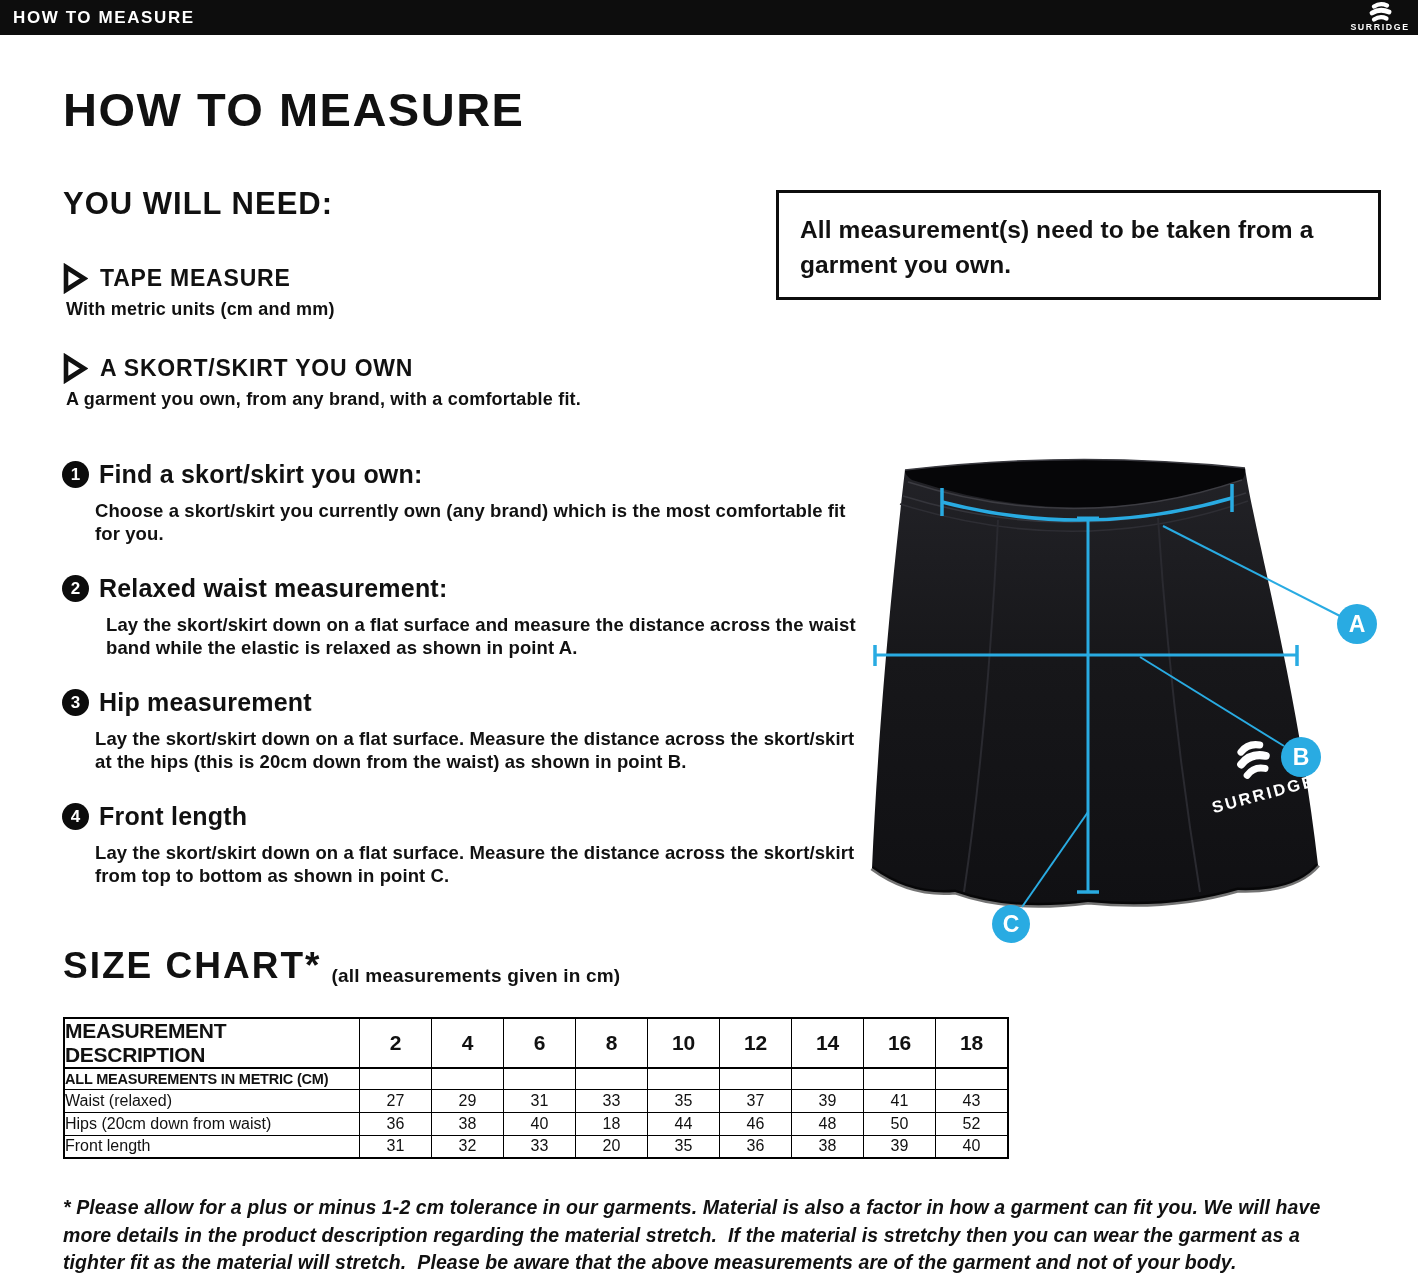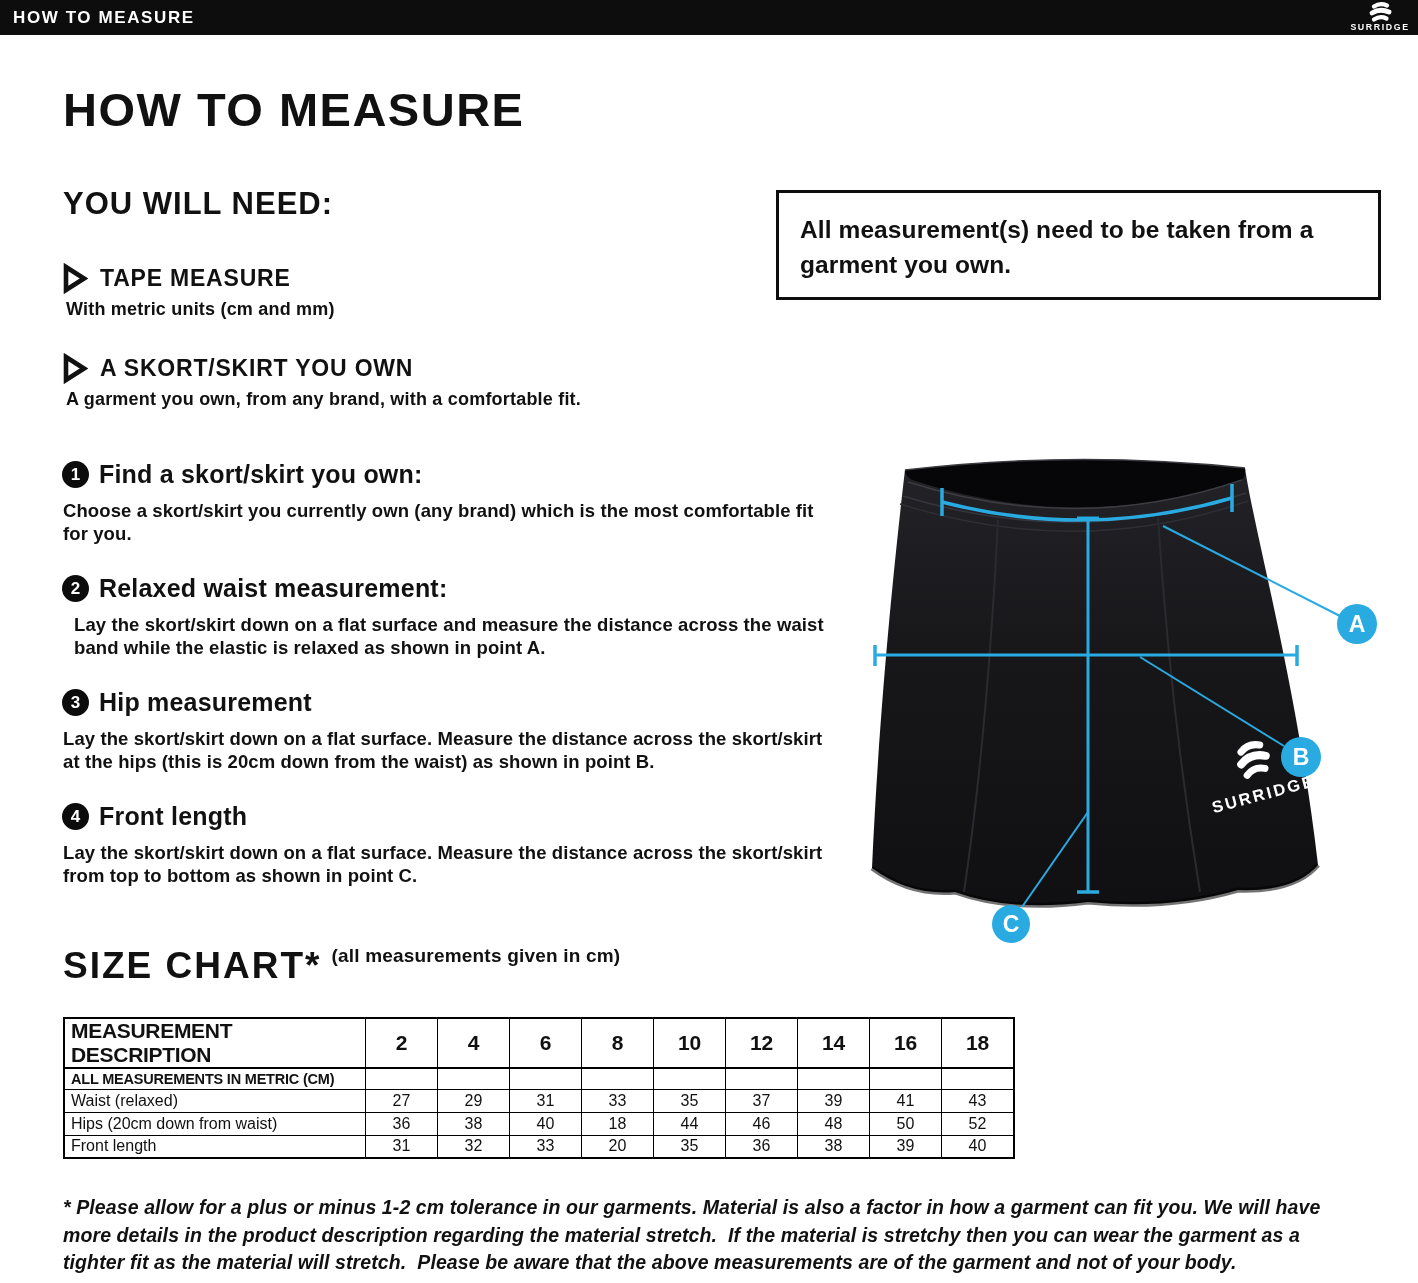--- a/index.html
+++ b/index.html
@@ -25,30 +25,30 @@
 
   
   .note-box{left:752px;top:190px;width:557px;height:66px;border:3px solid #0d0d0d;padding:19px 21px;margin-left:24px;}
   .note-text{font-size:24.5px;font-weight:bold;line-height:35px;letter-spacing:.1px;}
 
   
   .step-head{display:flex;align-items:center;gap:10px;}
   .stepnum{width:27px;height:27px;border-radius:50%;background:#0c0c0c;color:#fff;
     font-weight:bold;font-size:17px;display:flex;align-items:center;justify-content:center;flex:0 0 27px;}
   .step-title{font-size:25px;font-weight:bold;letter-spacing:.2px;}
-  .step-body{font-size:18.5px;font-weight:600;line-height:23px;width:762px;letter-spacing:.1px;}
-
-  
-  .size-head{left:63px;top:945px;display:flex;align-items:flex-start;}
+  .step-body{font-size:18.5px;font-weight:600;line-height:23px;width:762px;letter-spacing:.1px;margin-left:32px;}
+
+  
+  .size-head{left:63px;top:945px;display:flex;align-items:flex-end;}
   .size-head-main{font-size:37px;font-weight:bold;letter-spacing:2px;}
   .size-head-sub{font-size:19px;font-weight:bold;margin-left:10px;letter-spacing:.2px;}
 
   table.size-table{left:63px;top:1017px;border-collapse:collapse;table-layout:fixed;border:2.5px solid #000;}
   .size-table td,.size-table th{border:1.6px solid #000;padding:0;vertical-align:middle;}
-  .size-table .lblcol{width:294px;text-align:left;padding-left:6px;}
+  .size-table .lblcol{width:294px;text-align:left;}
   .size-table .szcol{width:71px;text-align:center;}
   .size-table tr.hdr{height:33px;}
   .size-table tr.hdr th{font-size:21px;font-weight:bold;border-bottom:2.5px solid #000;letter-spacing:-.3px;}
   .size-table tr.unit{height:21px;}
   .size-table tr.unit td{font-size:14.5px;font-weight:bold;letter-spacing:-.2px;}
   .size-table tr.data{height:23px;}
   .size-table tr.data td{font-size:16px;font-weight:normal;}
 
   
   .footnote{left:63px;top:1194px;width:1300px;font-size:19.5px;font-weight:bold;font-style:italic;

